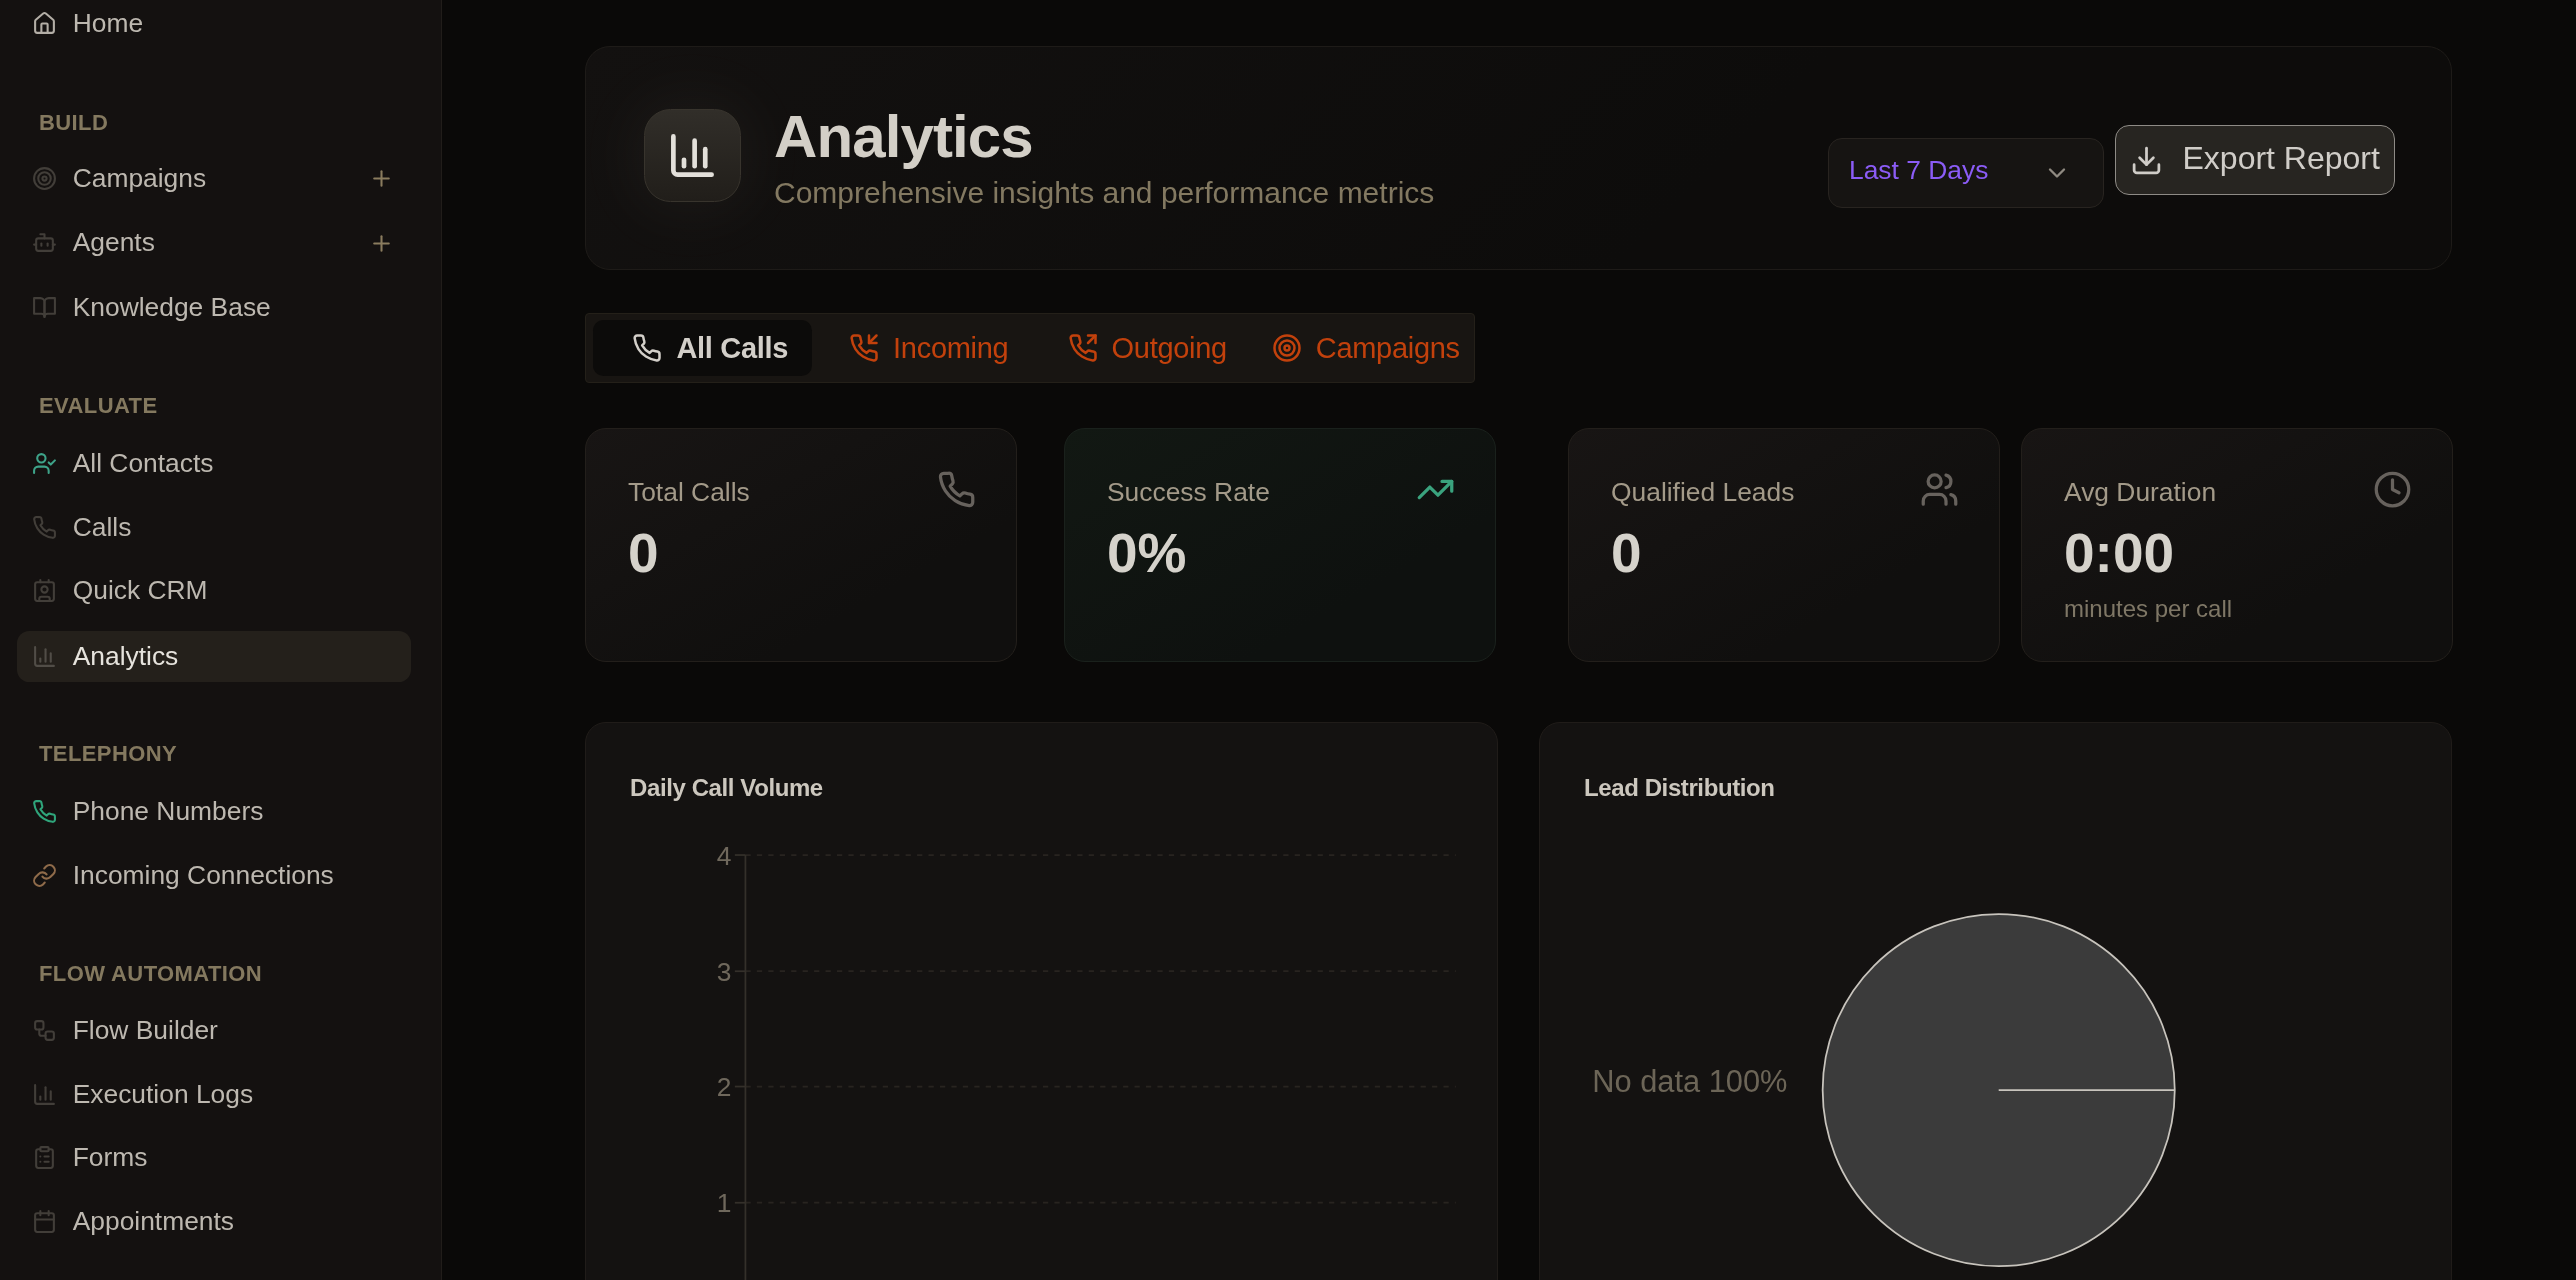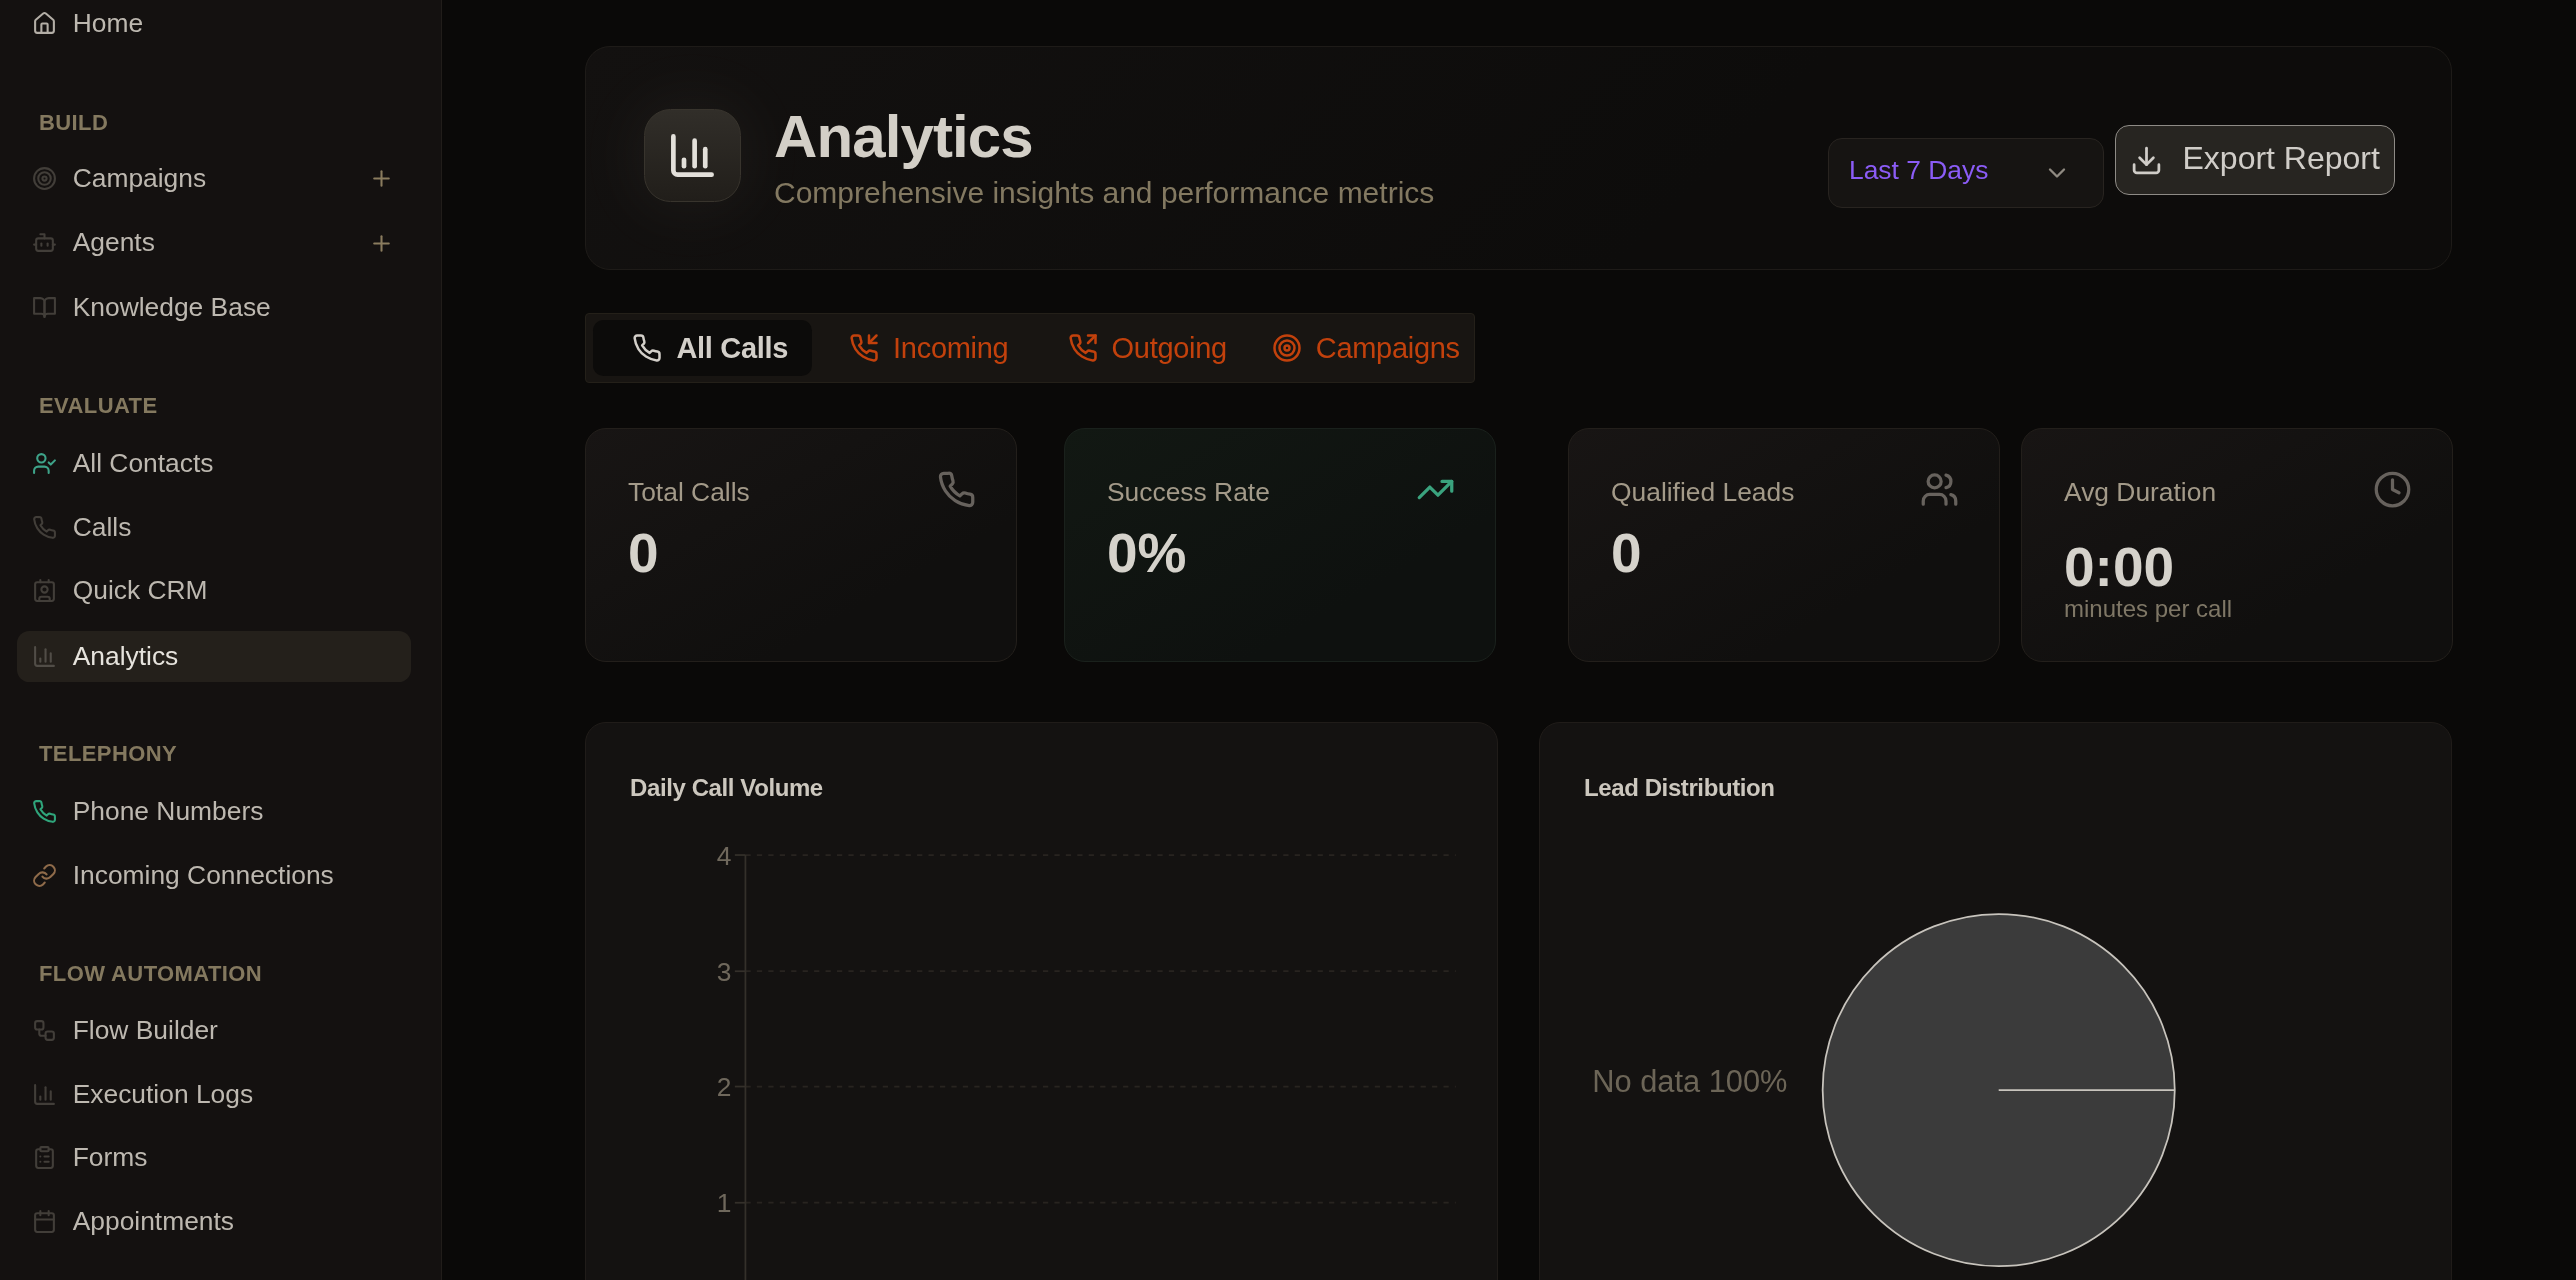--- a/index.html
+++ b/index.html
@@ -279,21 +279,21 @@
     <div class="v" style="top:92px">0</div>
     <svg class="ic" viewBox="0 0 24 24">
         <path d="M16 21v-2a4 4 0 0 0-4-4H6a4 4 0 0 0-4 4v2"></path>
         <circle cx="9" cy="7" r="4"></circle>
         <path d="M22 21v-2a4 4 0 0 0-3-3.87"></path>
         <path d="M16 3.13a4 4 0 0 1 0 7.75"></path>
       </svg>
   </div>
   <div class="stat" style="left:1577px">
     <div class="t" style="top:48px">Avg Duration</div>
-    <div class="v" style="top:106px">0:00</div>
+    <div class="v" style="top:92px">0:00</div>
     <div class="s" style="top:166px">minutes per call</div>
     <svg class="ic" viewBox="0 0 24 24">
         <circle cx="12" cy="12" r="10"></circle>
         <polyline points="12 6 12 12 16 14"></polyline>
       </svg>
   </div>
 
   <div class="chart-card" style="left:141px">
     <div class="chart-title">Daily Call Volume</div>
     <svg width="913" height="669" viewBox="0 0 1037 760" style="position:absolute;left:0;top:0">

